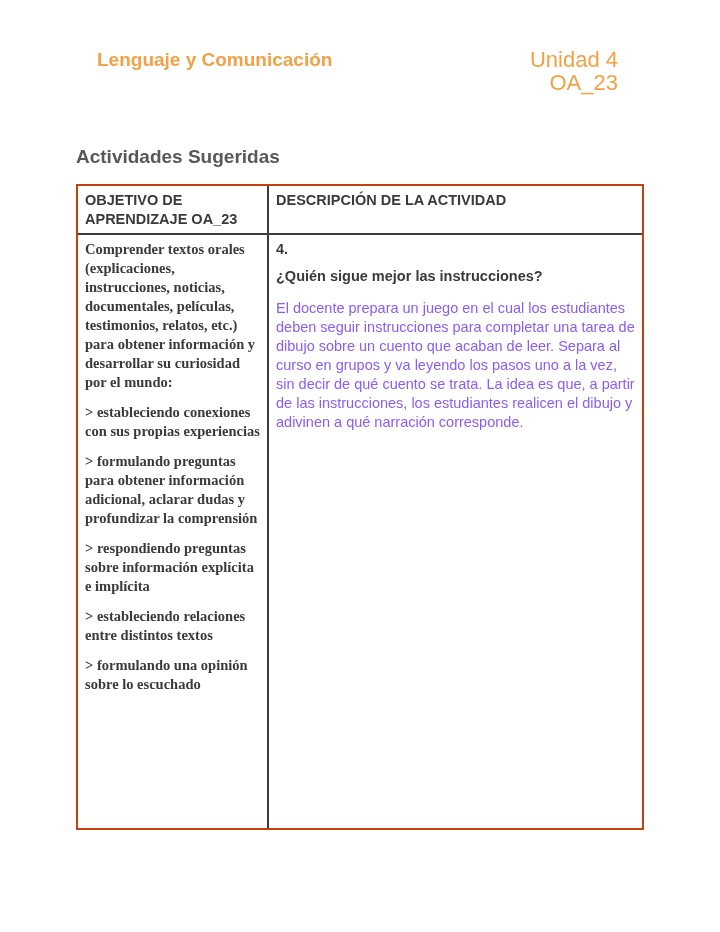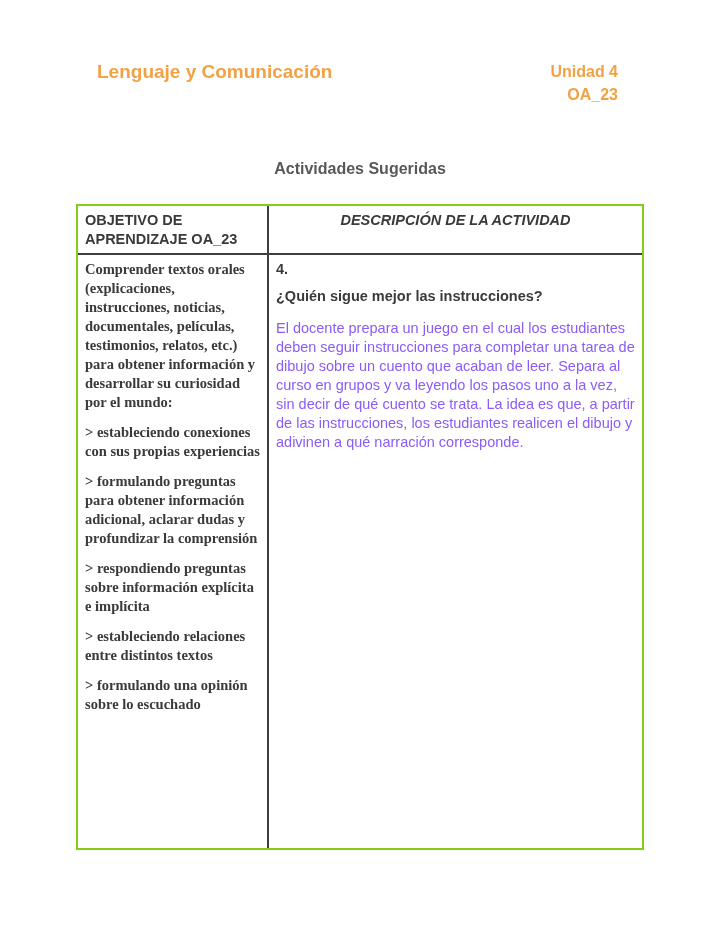--- a/index.html
+++ b/index.html
@@ -5,21 +5,21 @@
   * { margin: 0; padding: 0; box-sizing: border-box; }
   html, body {
     background: #ffffff;
     font-family: "Liberation Sans", "DejaVu Sans", sans-serif;
   }
   .page {
     position: relative;
     width: 720px;
     height: 932px;
     background: #ffffff;
-    padding: 60px 76px 0 76px;
+    padding: 48px 76px 0 76px;
     overflow: hidden;
   }
   
   .doc-header {
     display: flex;
     justify-content: space-between;
     align-items: flex-start;
   }
   .doc-header-left { margin-left: 21px; }
   .doc-header-right { margin-right: 26px; text-align: right; }
@@ -30,60 +30,58 @@
     line-height: 23px;
   }
   .grade {
     color: #1c1c1c;
     font-size: 18px;
     font-weight: bold;
     line-height: 23px;
   }
   .unit, .oa {
     color: #F2A144;
-    font-size: 16px;
-    font-weight: bold;
+    font-size: 22px;
+    font-weight: normal;
     line-height: 23px;
   }
   
   .page-title {
     margin-top: 52px;
-    text-align: center;
+    text-align: left;
     color: #58585A;
-    font-size: 16px;
+    font-size: 19px;
     font-weight: bold;
     line-height: 22px;
   }
   
   .activity-table {
-    margin-top: 24px;
+    margin-top: 16px;
     width: 568px;
     height: 646px;
     display: grid;
     grid-template-columns: 191px 1fr;
     grid-template-rows: 49px 1fr;
-    border: 2px solid #84cc16;
+    border: 2px solid #c2410c;
     color: #3a3a3a;
   }
   .cell {
     padding: 5px 7px;
     font-size: 14.5px;
     line-height: 19px;
     overflow: hidden;
   }
   .cell-border-right { border-right: 2px solid #3d3d3d; }
   .cell-border-bottom { border-bottom: 2px solid #3d3d3d; }
   .th-left {
     font-weight: bold;
     text-align: left;
   }
   .th-right {
     font-weight: bold;
-    text-align: center;
-    font-style: italic;
   }
   .objective-cell p {
     font-weight: bold;
     margin-bottom: 11px;
     font-family: Liberation Serif, serif;
   }
   .activity-cell .activity-number {
     font-weight: bold;
     margin-bottom: 8px;
   }

